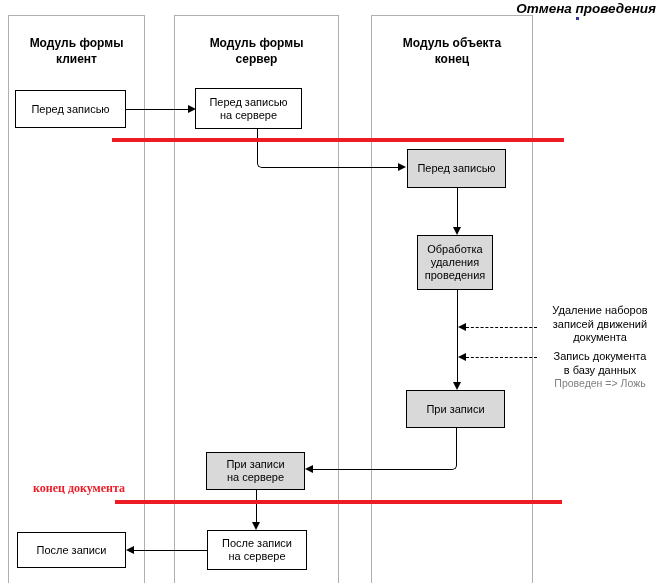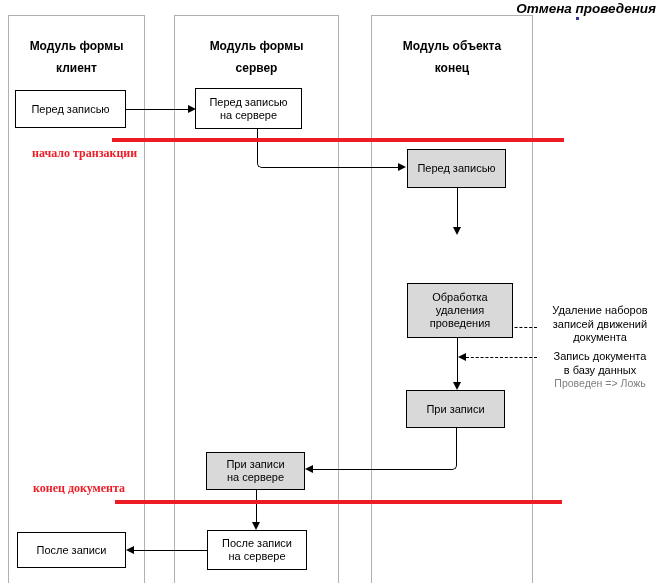--- a/index.html
+++ b/index.html
@@ -10,30 +10,30 @@
   }
   
   .title{position:absolute;top:1px;right:5px;font:italic bold 13.5px "Liberation Sans",sans-serif;color:#000;}
   .title-dot{position:absolute;left:576px;top:17px;width:3px;height:3px;background:#333399;}
   
   .lane{position:absolute;border:1px solid #b0b0b0;background:#fff;}
   #lane1{left:8px;top:15px;width:137px;height:570px;}
   #lane2{left:174px;top:15px;width:165px;height:570px;}
   #lane3{left:371px;top:15px;width:162px;height:570px;}
   .lane-header{position:absolute;top:19px;left:0;right:0;text-align:center;
-    font-weight:bold;font-size:12px;line-height:22px;white-space:pre-line;}
+    font-weight:bold;font-size:12px;line-height:16px;white-space:pre-line;}
   
   .box{position:absolute;border:1px solid #000;background:#fff;z-index:4;
     display:flex;align-items:center;justify-content:center;text-align:center;
     font-size:11px;line-height:13px;white-space:pre-line;}
   .box.gray{background:#d9d9d9;}
   #b1{left:15px;top:90px;width:111px;height:38px;}
   #b2{left:195px;top:88px;width:107px;height:41px;}
   #b3{left:407px;top:149px;width:99px;height:39px;}
-  #b4{left:407px;top:235px;width:106px;height:55px;margin-top:48px;}
+  #b4{left:417px;top:235px;width:76px;height:55px;}
   #b5{left:406px;top:390px;width:99px;height:38px;}
   #b6{left:206px;top:452px;width:99px;height:38px;}
   #b7{left:207px;top:530px;width:100px;height:40px;}
   #b8{left:17px;top:532px;width:109px;height:36px;}
   
   .ln{position:absolute;background:#000;z-index:2;}
   .elbow{position:absolute;z-index:2;}
   #c1{left:126px;top:109px;width:62px;height:1px;}
   #c2{left:257px;top:129px;width:141px;height:39px;border-left:1px solid #000;border-bottom:1px solid #000;border-bottom-left-radius:5px;}
   #c3{left:457px;top:188px;width:1px;height:39px;}
@@ -112,21 +112,20 @@
 
   <div class="ln" id="c7"></div>
   <div class="ar left" id="c7a"></div>
 
   <div class="dash" id="d1"></div>
   <div class="ar left" id="d1a"></div>
   <div class="dash" id="d2"></div>
   <div class="ar left" id="d2a"></div>
 
   <div class="redline" id="tx-start-line"></div>
-  <div class="redlabel" id="tx-start-label">начало транзакции</div>
   <div class="redline" id="tx-end-line"></div>
   <div class="redlabel" id="tx-end-label">конец документа</div>
 
   <div class="box" id="b1">Перед записью</div>
   <div class="box" id="b2">Перед записью
 на сервере</div>
   <div class="box gray" id="b3">Перед записью</div>
   <div class="box gray" id="b4">Обработка
 удаления
 проведения</div>

